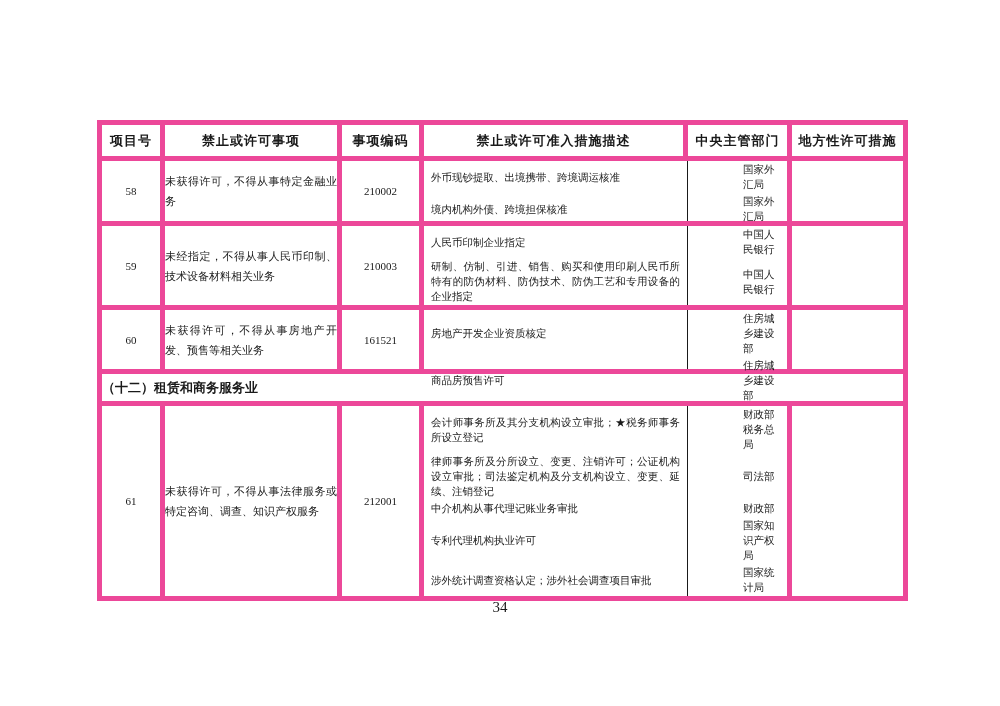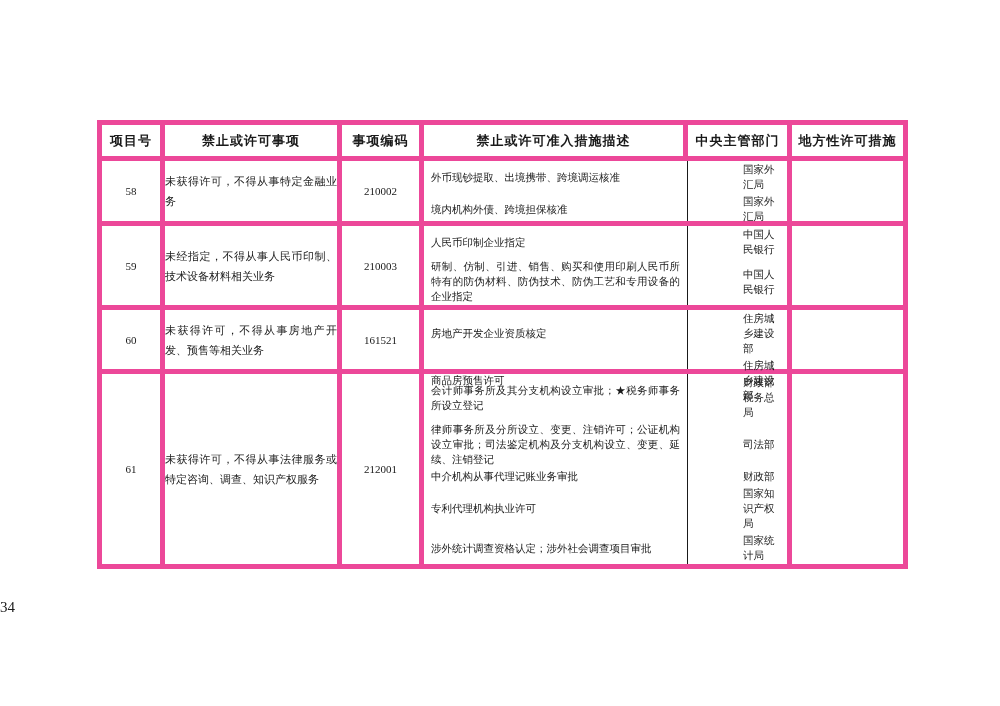--- a/index.html
+++ b/index.html
@@ -81,21 +81,21 @@
     line-height: 15px;
     padding: 1px 3px 1px 8px;
     white-space: pre-line;
   }
   .c-local { background: #ffffff; }
   .page-number {
     position: absolute;
     left: 0;
     width: 1000px;
     top: 599px;
-    text-align: left;
+    text-align: center;
     font-size: 15px;
   }
 </style>
 </head>
 <body>
 
 <div class="page">
   <table class="permit-table">
     <colgroup>
       <col style="width:63px">
@@ -169,20 +169,23 @@
                 <div class="dept">住房城乡建设部</div>
               </div>
               <div class="pair">
                 <div class="measure">商品房预售许可</div>
                 <div class="dept">住房城乡建设部</div>
               </div>
             </div>
           </td>
           <td class="c-local"></td>
         </tr>
+        <tr style="height: 32px;">
+          <td class="c-section" colspan="6">（十二）租赁和商务服务业</td>
+        </tr>
         <tr style="height: 176px;">
           <td class="c-num">61</td>
           <td class="c-item">
             <div class="item-text">未获得许可，不得从事法律服务或特定咨询、调查、知识产权服务</div>
           </td>
           <td class="c-code">212001</td>
           <td class="c-pair" colspan="2">
             <div class="pairs" style="height: 190px;">
               <div class="pair">
                 <div class="measure">会计师事务所及其分支机构设立审批；★税务师事务所设立登记</div>

